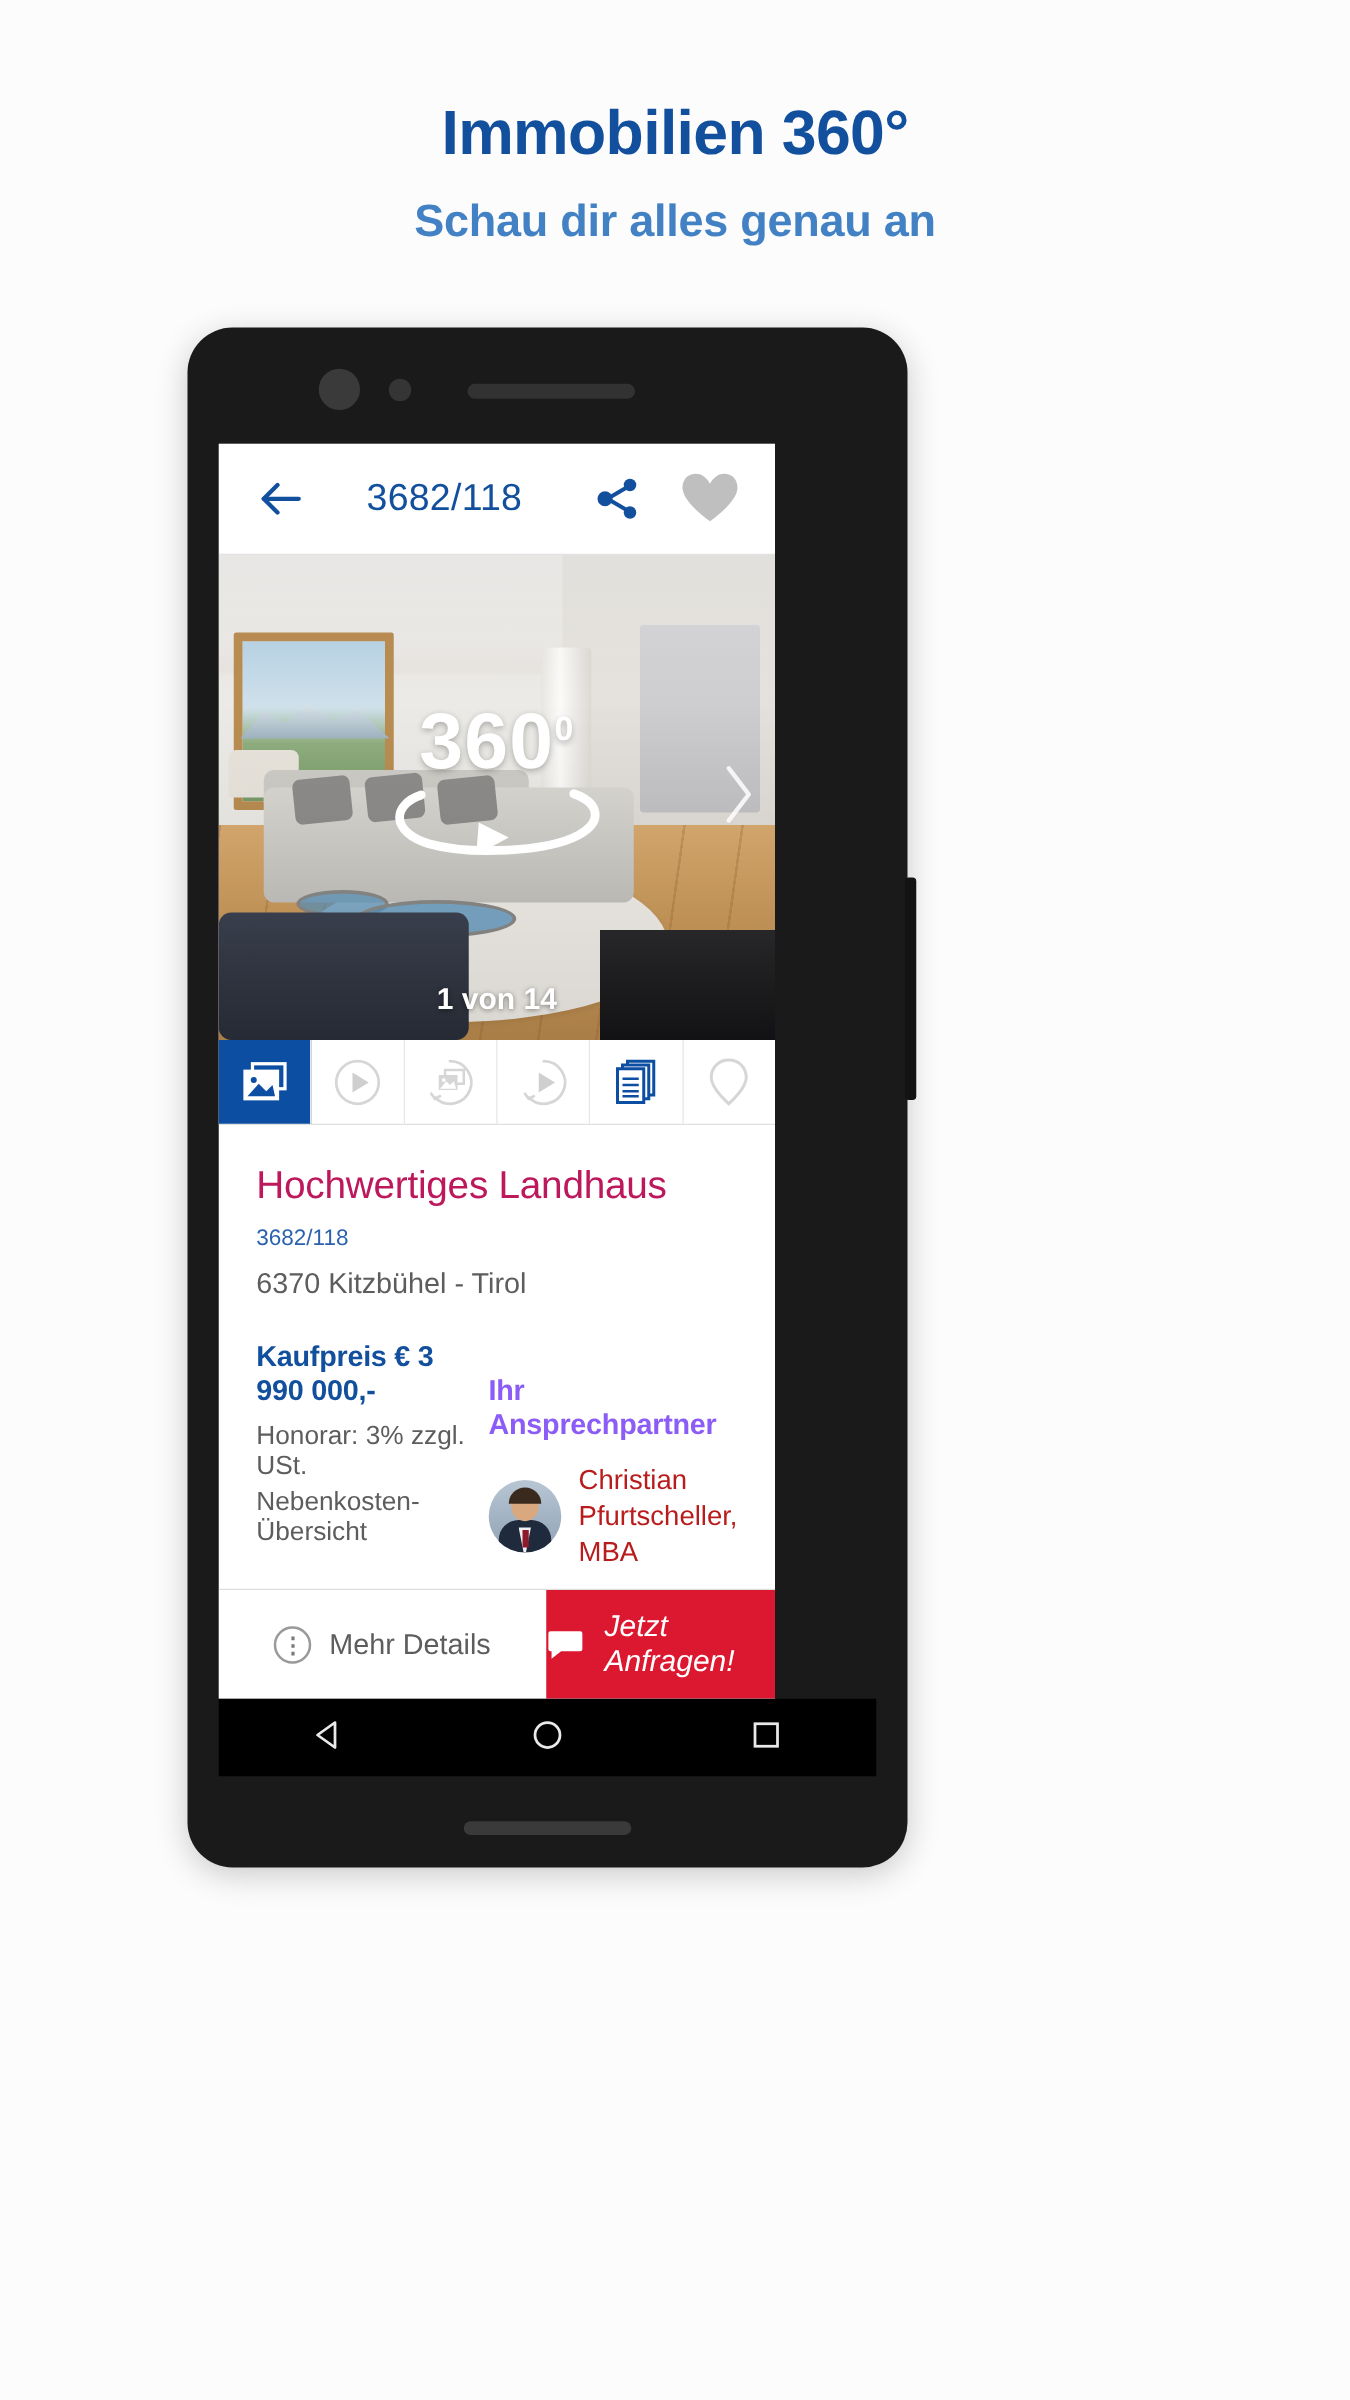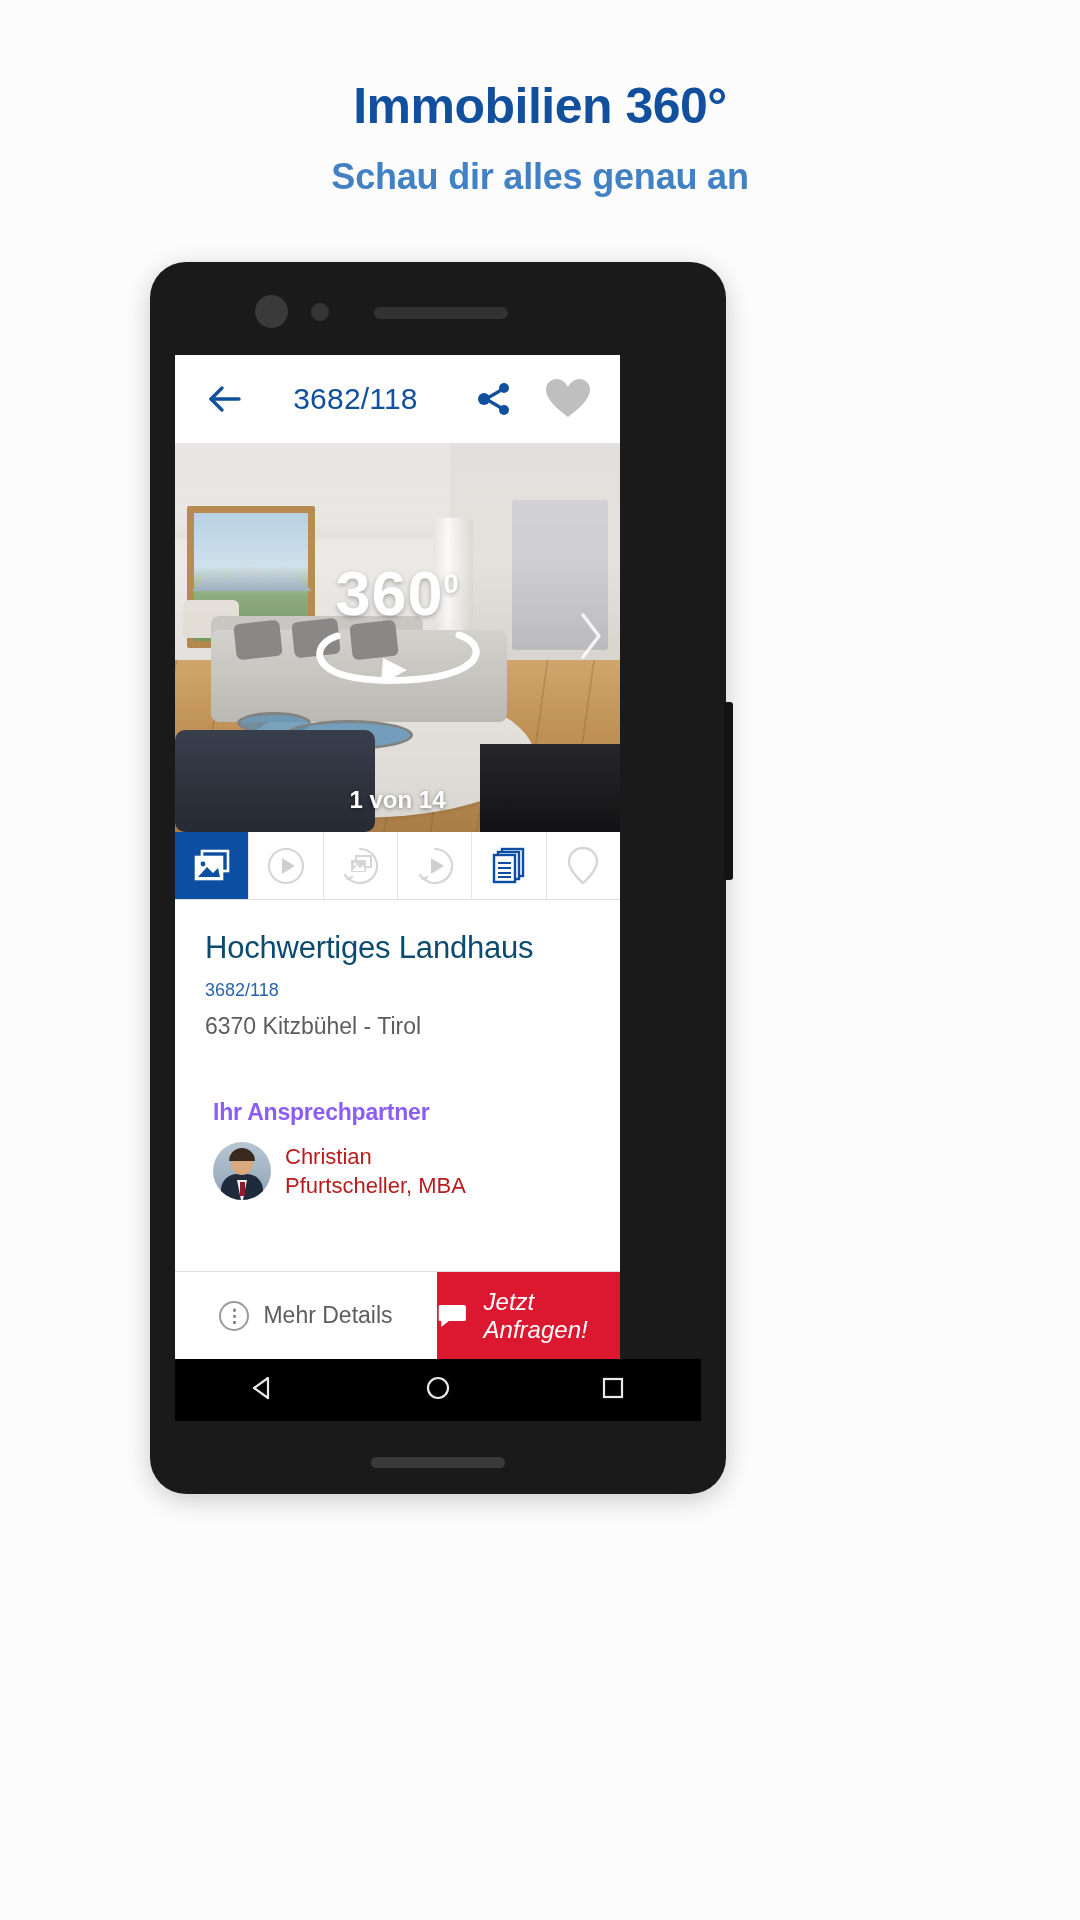--- a/index.html
+++ b/index.html
@@ -291,21 +291,21 @@
     display:flex; align-items:center; justify-content:center;
     border-right: 1px solid #e6e6e6;
   }
   .tab:last-child { border-right: none; }
   .tab.active { background: #0b4ea2; }
 
   
   .details { padding: 30px 30px 0 30px; }
   .prop-title {
     font-size: 31px;
-    color: #0c4a6e;
+    color: #be185d;
     letter-spacing: -0.2px;
   }
   .prop-ref {
     margin-top: 14px;
     font-size: 18px;
     color: #2a62ad;
   }
   .prop-loc {
     margin-top: 12px;
     font-size: 23px;
@@ -540,20 +540,25 @@
           </svg>
         </div>
       </div>
 
       <div class="details">
         <div class="prop-title">Hochwertiges Landhaus</div>
         <div class="prop-ref">3682/118</div>
         <div class="prop-loc">6370 Kitzbühel - Tirol</div>
 
         <div class="cols">
+          <div class="col-left">
+            <div class="price">Kaufpreis € 3 990 000,-</div>
+            <div class="fee">Honorar: 3% zzgl. USt.</div>
+            <div class="fee2">Nebenkosten-Übersicht</div>
+          </div>
           <div class="col-right">
             <div class="agent-head">Ihr Ansprechpartner</div>
             <div class="agent-row">
               <div class="avatar">
                 <div class="body"></div>
                 <div class="shirt"></div>
                 <div class="tie"></div>
                 <div class="face"></div>
                 <div class="hair"></div>
               </div>

